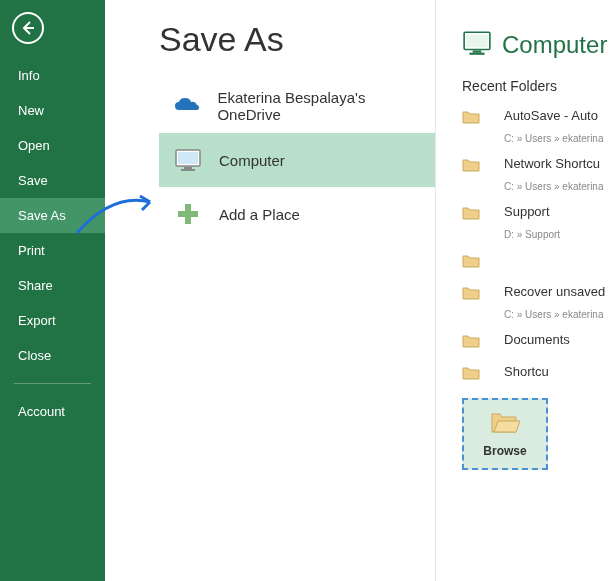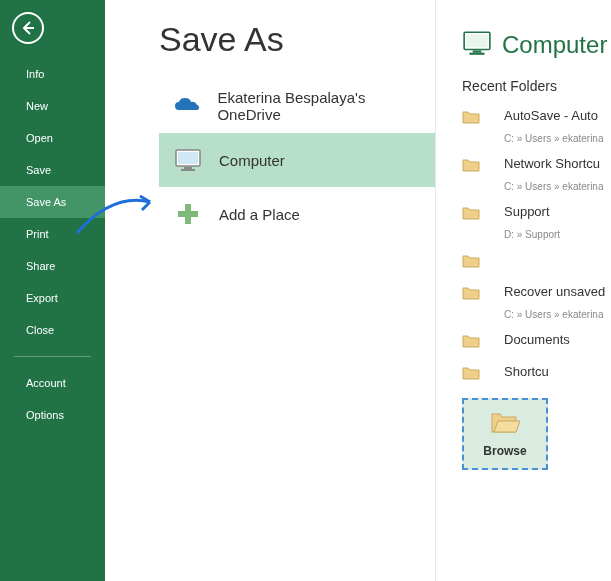--- a/index.html
+++ b/index.html
@@ -2,21 +2,21 @@
 <html><head>
   <meta charset="utf-8">
   <style>
     * { box-sizing: border-box; margin: 0; padding: 0; }
     body { font-family: 'Segoe UI', Tahoma, sans-serif; background: #fff; width: 611px; height: 581px; overflow: hidden; position: relative; }
     
     .backstage { display: flex; height: 100%; }
     
     .sidebar { width: 105px; background: #217346; color: #fff; display: flex; flex-direction: column; padding-top: 8px; }
     .back-circle { width: 32px; height: 32px; border: 2px solid #fff; border-radius: 50%; margin: 4px 0 14px 12px; display: flex; align-items: center; justify-content: center; cursor: pointer; }
-    .nav-item { padding: 10px 26px; font-size: 11px; cursor: pointer; }
+    .nav-item { padding: 10px 18px; font-size: 13px; cursor: pointer; }
     .nav-item.active { background: #439467; }
     .nav-divider { height: 1px; background: rgba(255,255,255,0.3); margin: 10px 14px; }
     
     .main { flex: 1; display: flex; background: #fff; }
     
     .locations { width: 330px; padding: 20px 0 0 54px; }
     .page-title { font-size: 34px; font-weight: 300; color: #333; margin-bottom: 20px; }
     .loc-item { display: flex; align-items: center; padding: 14px 12px; cursor: pointer; height: 54px; }
     .loc-item.selected { background: #b7dfc9; }
     .loc-icon { width: 34px; height: 34px; margin-right: 14px; display: flex; align-items: center; justify-content: center; }
@@ -52,21 +52,20 @@
     <div class="nav-item"><span>New</span></div>
     <div class="nav-item"><span>Open</span></div>
     <div class="nav-item"><span>Save</span></div>
     <div class="nav-item active"><span>Save As</span></div>
     <div class="nav-item"><span>Print</span></div>
     <div class="nav-item"><span>Share</span></div>
     <div class="nav-item"><span>Export</span></div>
     <div class="nav-item"><span>Close</span></div>
     <div class="nav-divider"></div>
     <div class="nav-item"><span>Account</span></div>
-    <div class="nav-item"><span>Options</span></div>
   </div>
 
   <div class="main">
     <div class="locations">
       <h1 class="page-title">Save As</h1>
 
       <div class="loc-item">
         <span class="loc-icon">
           <svg width="30" height="20" viewBox="0 0 30 20">
               <path d="M7 14 Q3 14 3 10 Q3 6 7 6 Q8 2 13 2 Q18 2 19 6 Q23 5 25 9 Q27 9 27 12 Q27 14 24 14 Z" fill="#2372ba"></path>

